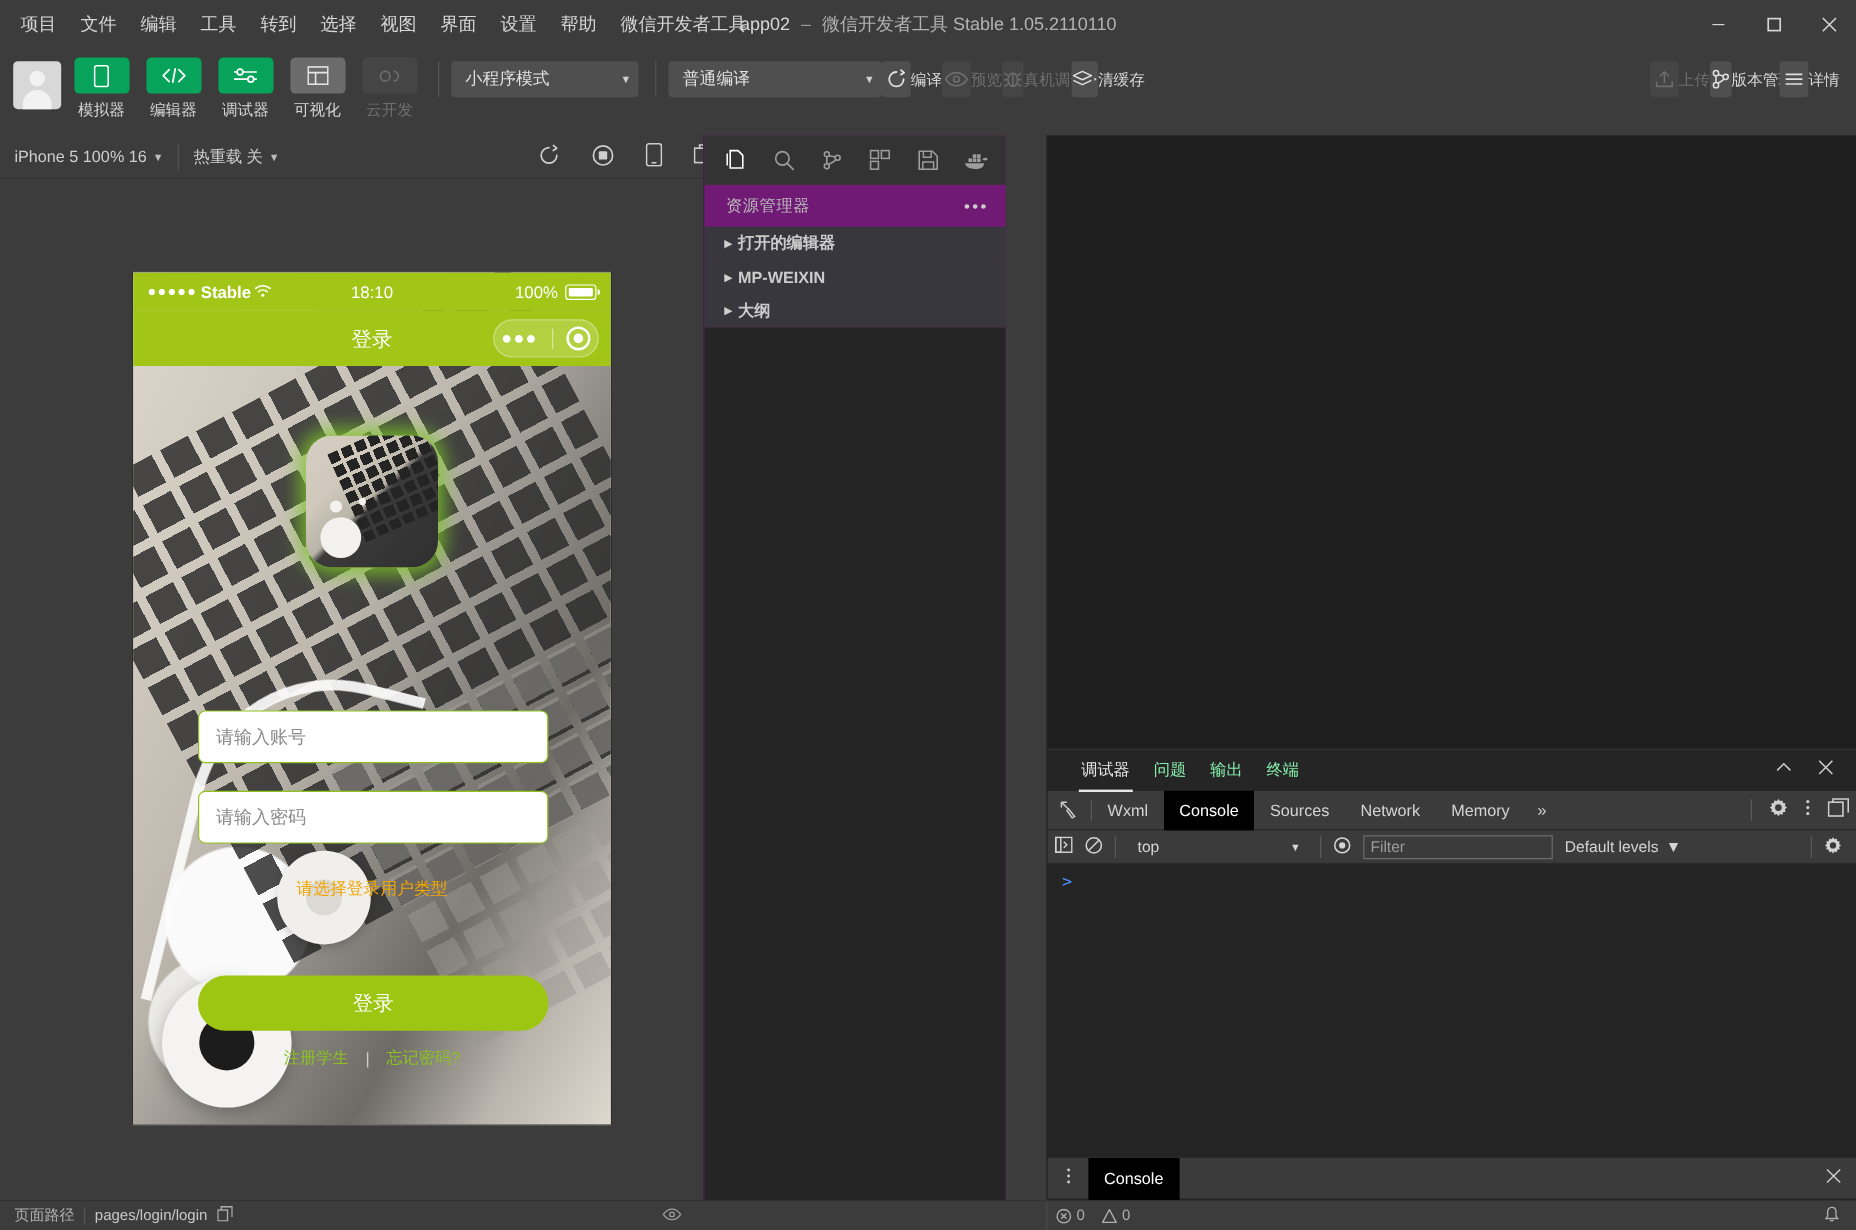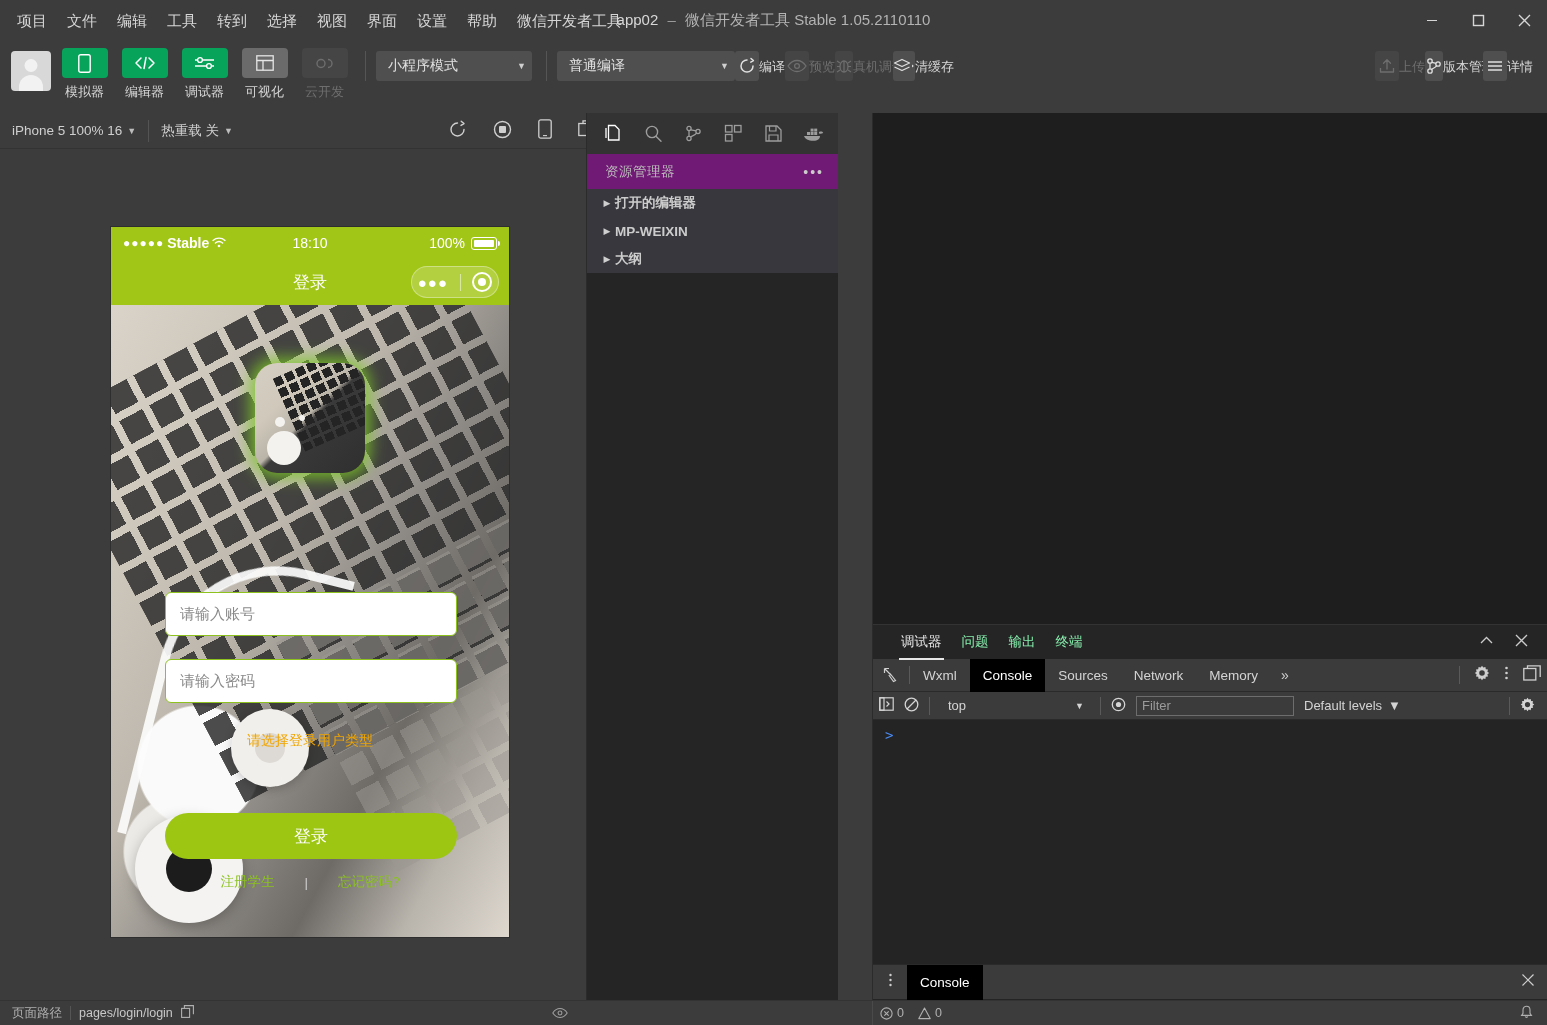--- a/index.html
+++ b/index.html
@@ -245,21 +245,21 @@
     position: absolute; left: 0; width: 100%; top: 427px; text-align: center;
     color: #f0a500; font-size: 14px;
   }
   .login-btn {
     position: absolute; left: 54px; top: 508px; width: 292px; height: 46px;
     background: #9dc612; border-radius: 23px; display: flex; align-items: center;
     justify-content: center; color: #fff; font-size: 17px;
   }
   .links {
     position: absolute; left: 0; width: 100%; top: 568px; display: flex;
-    align-items: center; justify-content: center; gap: 30px;
+    align-items: center; justify-content: center; gap: 14px;
     color: #8bc220; font-size: 13.5px;
   }
   .links .sep { color: #cfcfcf; }
 
   
   .editor-col {
     position: absolute; top: 113px; left: 586px; width: 252px; height: 887px;
     background: #701a75; border-left: 1px solid #2b2b2b;
   }
   .act-bar {

